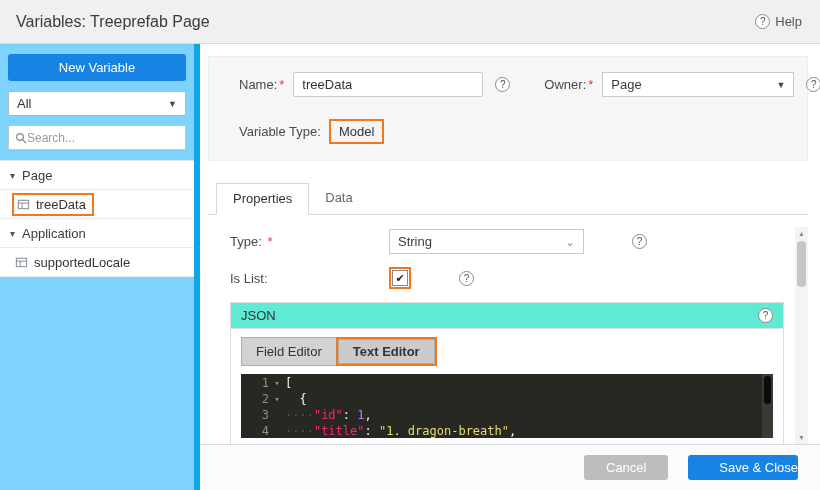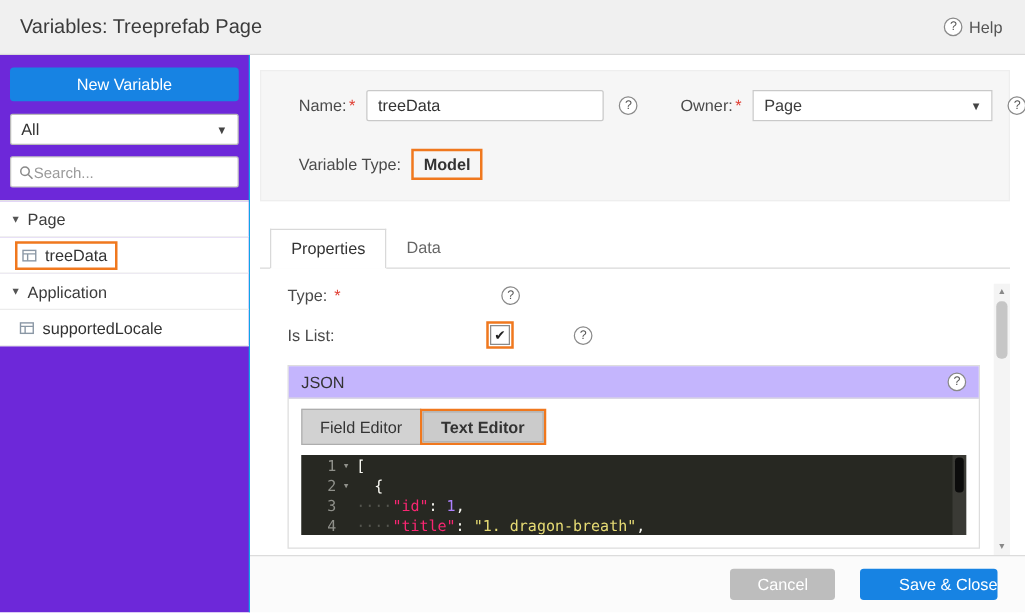--- a/index.html
+++ b/index.html
@@ -19,21 +19,21 @@
   .help { display: flex; align-items: center; gap: 5px; color: #555; cursor: pointer; }
   .qmark {
     width: 15px; height: 15px; border: 1px solid #8a8a8a; border-radius: 50%;
     display: inline-flex; align-items: center; justify-content: center;
     font-size: 10px; color: #555; flex: 0 0 auto; background: #fff;
   }
 
   .body { flex: 1; display: flex; min-height: 0; }
 
   
-  .sidebar { width: 200px; flex: 0 0 auto; border-right: 1px solid #0ea5e9; background: #6d28d9; display: flex; flex-direction: column; }
+  .sidebar { width: 200px; flex: 0 0 auto; border-right: 6px solid #0ea5e9; background: #7dd3fc; display: flex; flex-direction: column; }
   .btn-new {
     margin: 10px 8px 6px; height: 27px; background: #1783e3; color: #fff; border: none;
     border-radius: 3px; font-size: 13px; font-family: inherit; cursor: pointer;
   }
   .sel {
     margin: 4px 8px; height: 25px; border: 1px solid #b9b9b9; border-radius: 2px; background: #fff;
     display: flex; align-items: center; justify-content: space-between; padding: 0 8px; cursor: pointer;
   }
   .caret { font-size: 9px; color: #444; }
   .search {
@@ -67,21 +67,21 @@
     font-family: inherit; font-size: 13px; color: #333; background: #fff;
   }
   .name-input { width: 190px; margin-left: 7px; }
   .dd {
     height: 25px; border: 1px solid #c9c9c9; background: #fff; cursor: pointer;
     display: inline-flex; align-items: center; justify-content: space-between; padding: 0 8px; color: #3c3c3c;
   }
   .owner-dd { width: 192px; margin-left: 7px; }
   .q-gap { margin-left: 12px; }
   .owner-block { margin-left: 34px; display: flex; align-items: center; }
-  .model-box { margin-left: 8px; padding: 3px 8px; font-weight: bold; color: #333; }
+  .model-box { margin-left: 8px; padding: 3px 8px; font-weight: normal; color: #333; }
 
   .tabs { margin: 22px 12px 0 8px; border-bottom: 1px solid #d9d9d9; display: flex; padding-left: 8px; flex: 0 0 auto; }
   .tab { padding: 7px 16px 8px; color: #666; cursor: pointer; }
   .tab.active {
     background: #fff; border: 1px solid #d9d9d9; border-bottom: 1px solid #fff;
     margin-bottom: -1px; color: #333;
   }
 
   .scroll-region { flex: 1; min-height: 0; display: flex; margin: 0 12px 0 8px; padding-top: 12px; }
   .scroll-content { flex: 1; min-width: 0; padding: 2px 8px 0 22px; overflow: hidden; }
@@ -91,21 +91,21 @@
   .chev { color: #999; font-size: 12px; }
   .cb-wrap { display: inline-flex; padding: 1px; }
   .checkbox {
     width: 16px; height: 16px; border: 1px solid #8a8a8a; background: #fff; cursor: pointer;
     display: flex; align-items: center; justify-content: center; font-size: 11px; color: #222;
   }
 
   
   .json-panel { border: 1px solid #ddd; margin-top: 3px; background: #fff; }
   .json-head {
-    background: #c4b5fd; border-bottom: 1px solid #ddd; padding: 5px 10px;
+    background: #5eead4; border-bottom: 1px solid #ddd; padding: 5px 10px;
     display: flex; align-items: center; justify-content: space-between; color: #333;
   }
   .json-body { padding: 8px 10px 10px; }
   .btn-group { display: inline-flex; align-items: stretch; }
   .ed-btn {
     background: #d2d2d2; border: 1px solid #adadad; padding: 4px 14px;
     font-size: 13px; color: #333; font-family: inherit; cursor: pointer;
   }
   .ed-btn.active { font-weight: bold; background: #cbcbcb; }
   .hl-wrap { display: inline-flex; margin-left: -1px; }
@@ -236,20 +236,24 @@
       <div class="tabs">
         <div class="tab active">Properties</div>
         <div class="tab">Data</div>
       </div>
 
       <div class="scroll-region">
         <div class="scroll-content">
 
           <div class="prop-row">
             <span class="prop-label"><span>Type:</span> <span class="req">*</span></span>
+            <span class="dd type-dd">
+              <span>String</span>
+              <span class="chev">⌄</span>
+            </span>
             <span class="qmark q-gap">?</span>
           </div>
 
           <div class="prop-row">
             <span class="prop-label">Is List:</span>
             <span class="cb-wrap hl">
               <span class="checkbox">
                 <span>✔</span>
               </span>
             </span>

